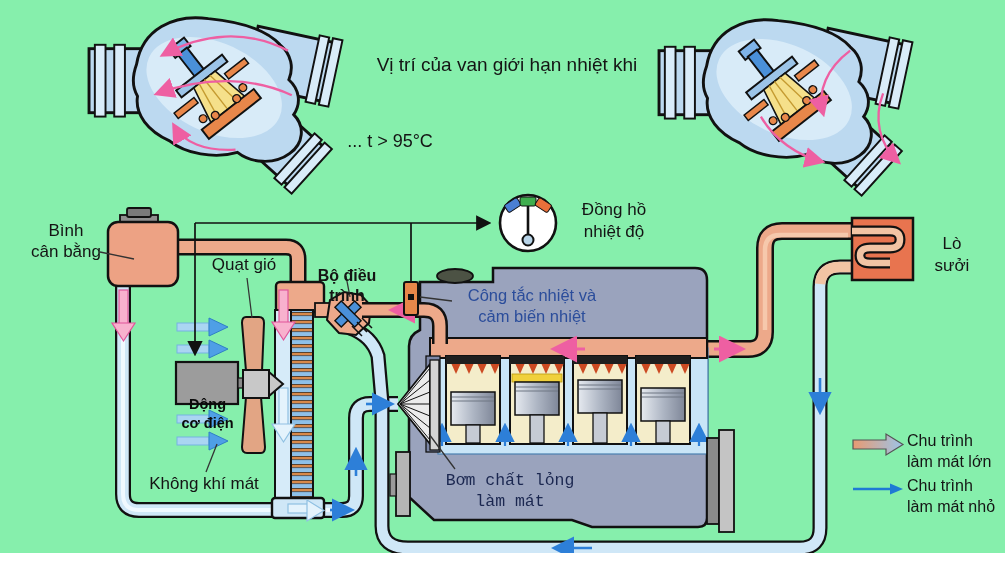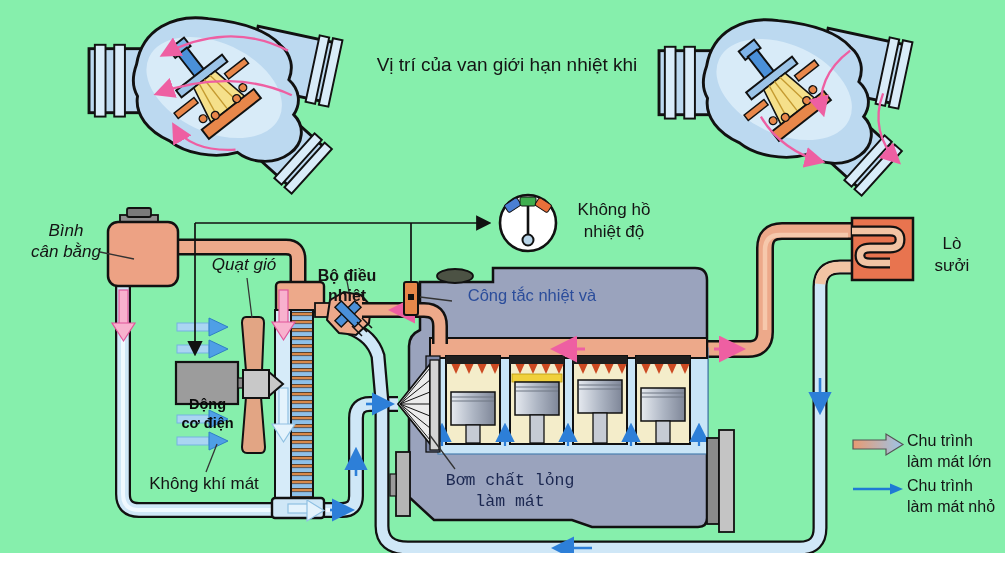--- a/index.html
+++ b/index.html
@@ -338,42 +338,46 @@
     <path d="M 230,88 C 220,114 226,140 245,158" marker-end="url(#mPink)"></path>
     <path d="M 104,112 C 118,136 142,152 166,158" marker-end="url(#mPink)"></path>
   </g>
 </g>
 </svg>
 
 <div class="lbl" style="left:332px;top:54px;width:350px;font-size:19px;">
   <span>Vị trí của van giới hạn nhiệt khi</span>
 </div>
 
-
-<div class="lbl" style="left:10px;top:220px;width:112px;font-style:italic;">
+<div class="lbl" style="left:330px;top:131px;width:120px;font-size:18px;">
+  <span>... t &gt; 95°C</span>
+</div>
+
+<div class="lbl" style="left:10px;top:220px;width:112px;">
   <span class="ln">Bình</span>
   <span class="ln">cân bằng</span>
 </div>
 
-<div class="lbl" style="left:198px;top:254px;width:92px;font-style:italic;">
+<div class="lbl" style="left:198px;top:254px;width:92px;">
   <span>Quạt gió</span>
 </div>
 
 <div class="lbl bold" style="left:298px;top:235px;width:98px;font-size:16px;line-height:20px;">
   <span class="ln">Bộ điều</span>
-  <span class="ln">nhiệt</span>
+  <span class="ln">trình</span>
 </div>
 
 <div class="lbl" style="left:566px;top:199px;width:96px;line-height:22px;">
-  <span class="ln">Không hồ</span>
+  <span class="ln">Đồng hồ</span>
   <span class="ln">nhiệt độ</span>
 </div>
 
 <div class="lbl" style="left:446px;top:285px;width:172px;font-size:16.5px;color:#2b4d9b;">
   <span class="ln">Công tắc nhiệt và</span>
+  <span class="ln">cảm biến nhiệt</span>
 </div>
 
 <div class="lbl bold" style="left:176px;top:364px;width:63px;font-size:14.5px;line-height:19px;color:#0a0a0a;border-radius:13px;">
   <span class="ln">Động</span>
   <span class="ln">cơ điện</span>
 </div>
 
 <div class="lbl" style="left:136px;top:473px;width:136px;">
   <span>Không khí mát</span>
 </div>

